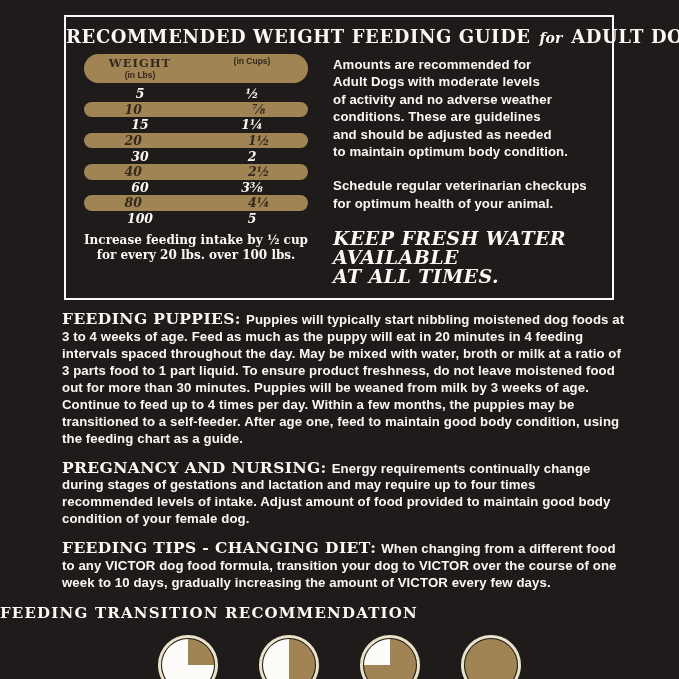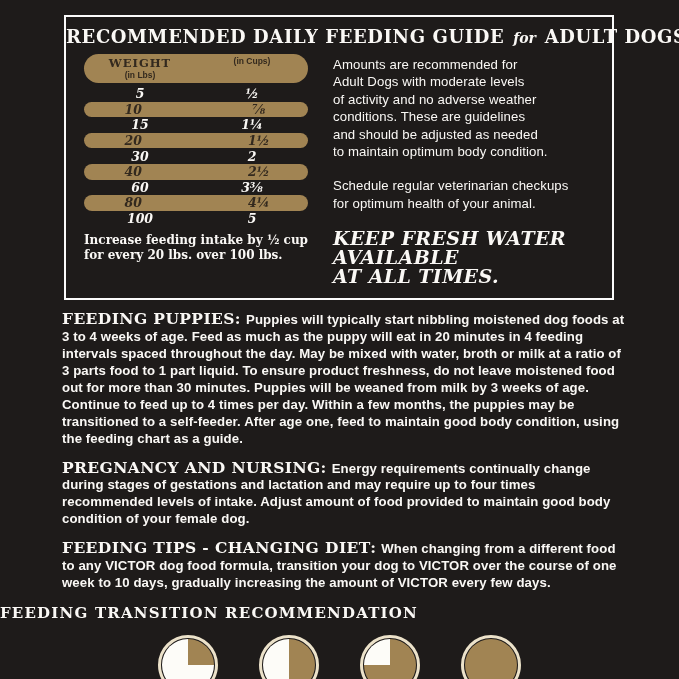--- a/index.html
+++ b/index.html
@@ -61,33 +61,33 @@
     border-radius:9px;
     font-family:"DejaVu Serif", serif;
     font-style:italic;
     font-weight:bold;
     font-size:12.5px;
   }
   .feed-row.alt { background:var(--tan); color:#33291e;gap:27px; }
   .feed-row span { width:50%; text-align:center; }
   .feed-note {
     margin-top:7px;
-    text-align:left;
+    text-align:center;
     font-family:"DejaVu Serif", serif;
     font-weight:bold;
     font-size:12px;
     line-height:1.2;
     white-space:pre-line;
   }
 
   
   .info-col { padding-left:25px; padding-top:2px; flex:1; }
   .info-para {
     font-size:13.2px;
-    font-weight:normal;
+    font-weight:bold;
     line-height:17.4px;
     white-space:pre-line;
     letter-spacing:.1px;
   }
   .info-para + .info-para { margin-top:17px; }
   .water-notice {
     margin-top:17px;
     font-family:"DejaVu Serif", serif;
     font-weight:bold;
     font-style:italic;
@@ -125,21 +125,21 @@
     border:3px solid #ece2ca;
     display:flex; align-items:center; justify-content:center;
   }
   .pie { width:52px; height:52px; border-radius:50%; }
 </style>
 </head>
 <body style="--tan: #a18453; background: rgb(30, 27, 26);">
 
 <div class="guide-box">
   <div class="guide-title">
-    <span>RECOMMENDED DAILY FEEDING GUIDE</span>
+    <span>RECOMMENDED WEIGHT FEEDING GUIDE</span>
     <span class="for">for</span>
     <span>ADULT DOGS</span>
   </div>
 
   <div class="guide-content">
     <div class="feed-table">
       <div class="feed-header">
         <div class="hcol">
           <span class="hlabel">WEIGHT</span>
           <span class="hsub">(in Lbs)</span>

